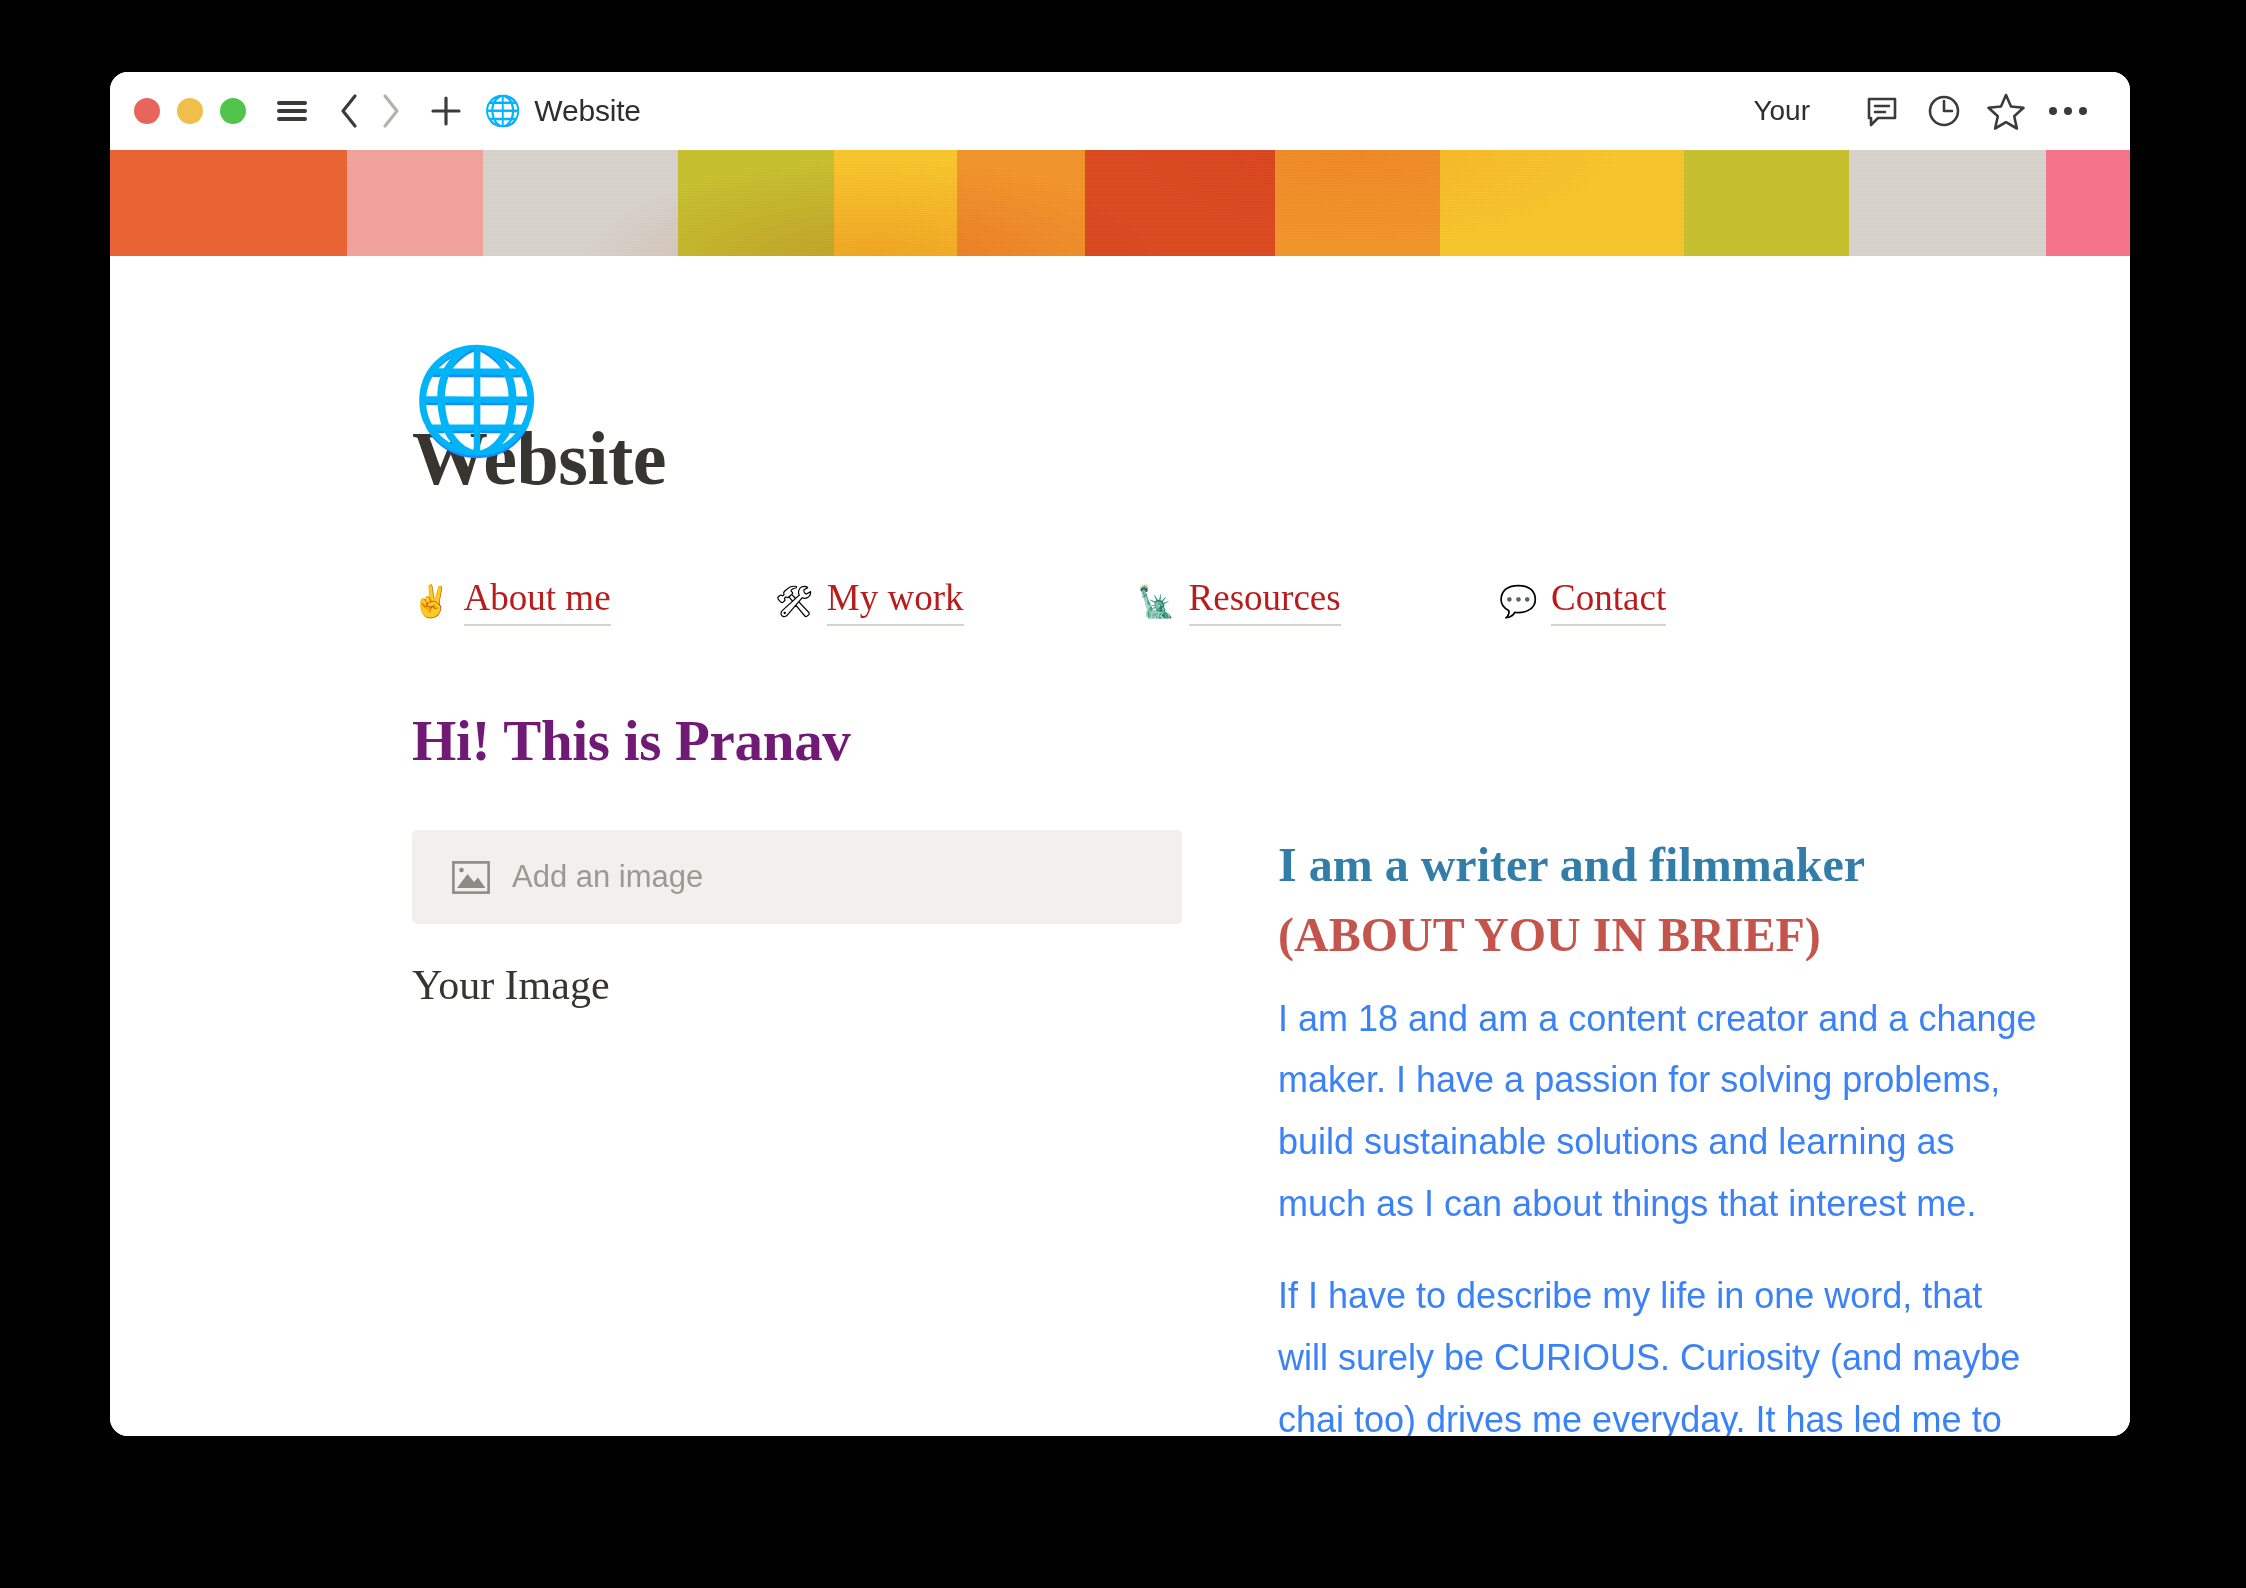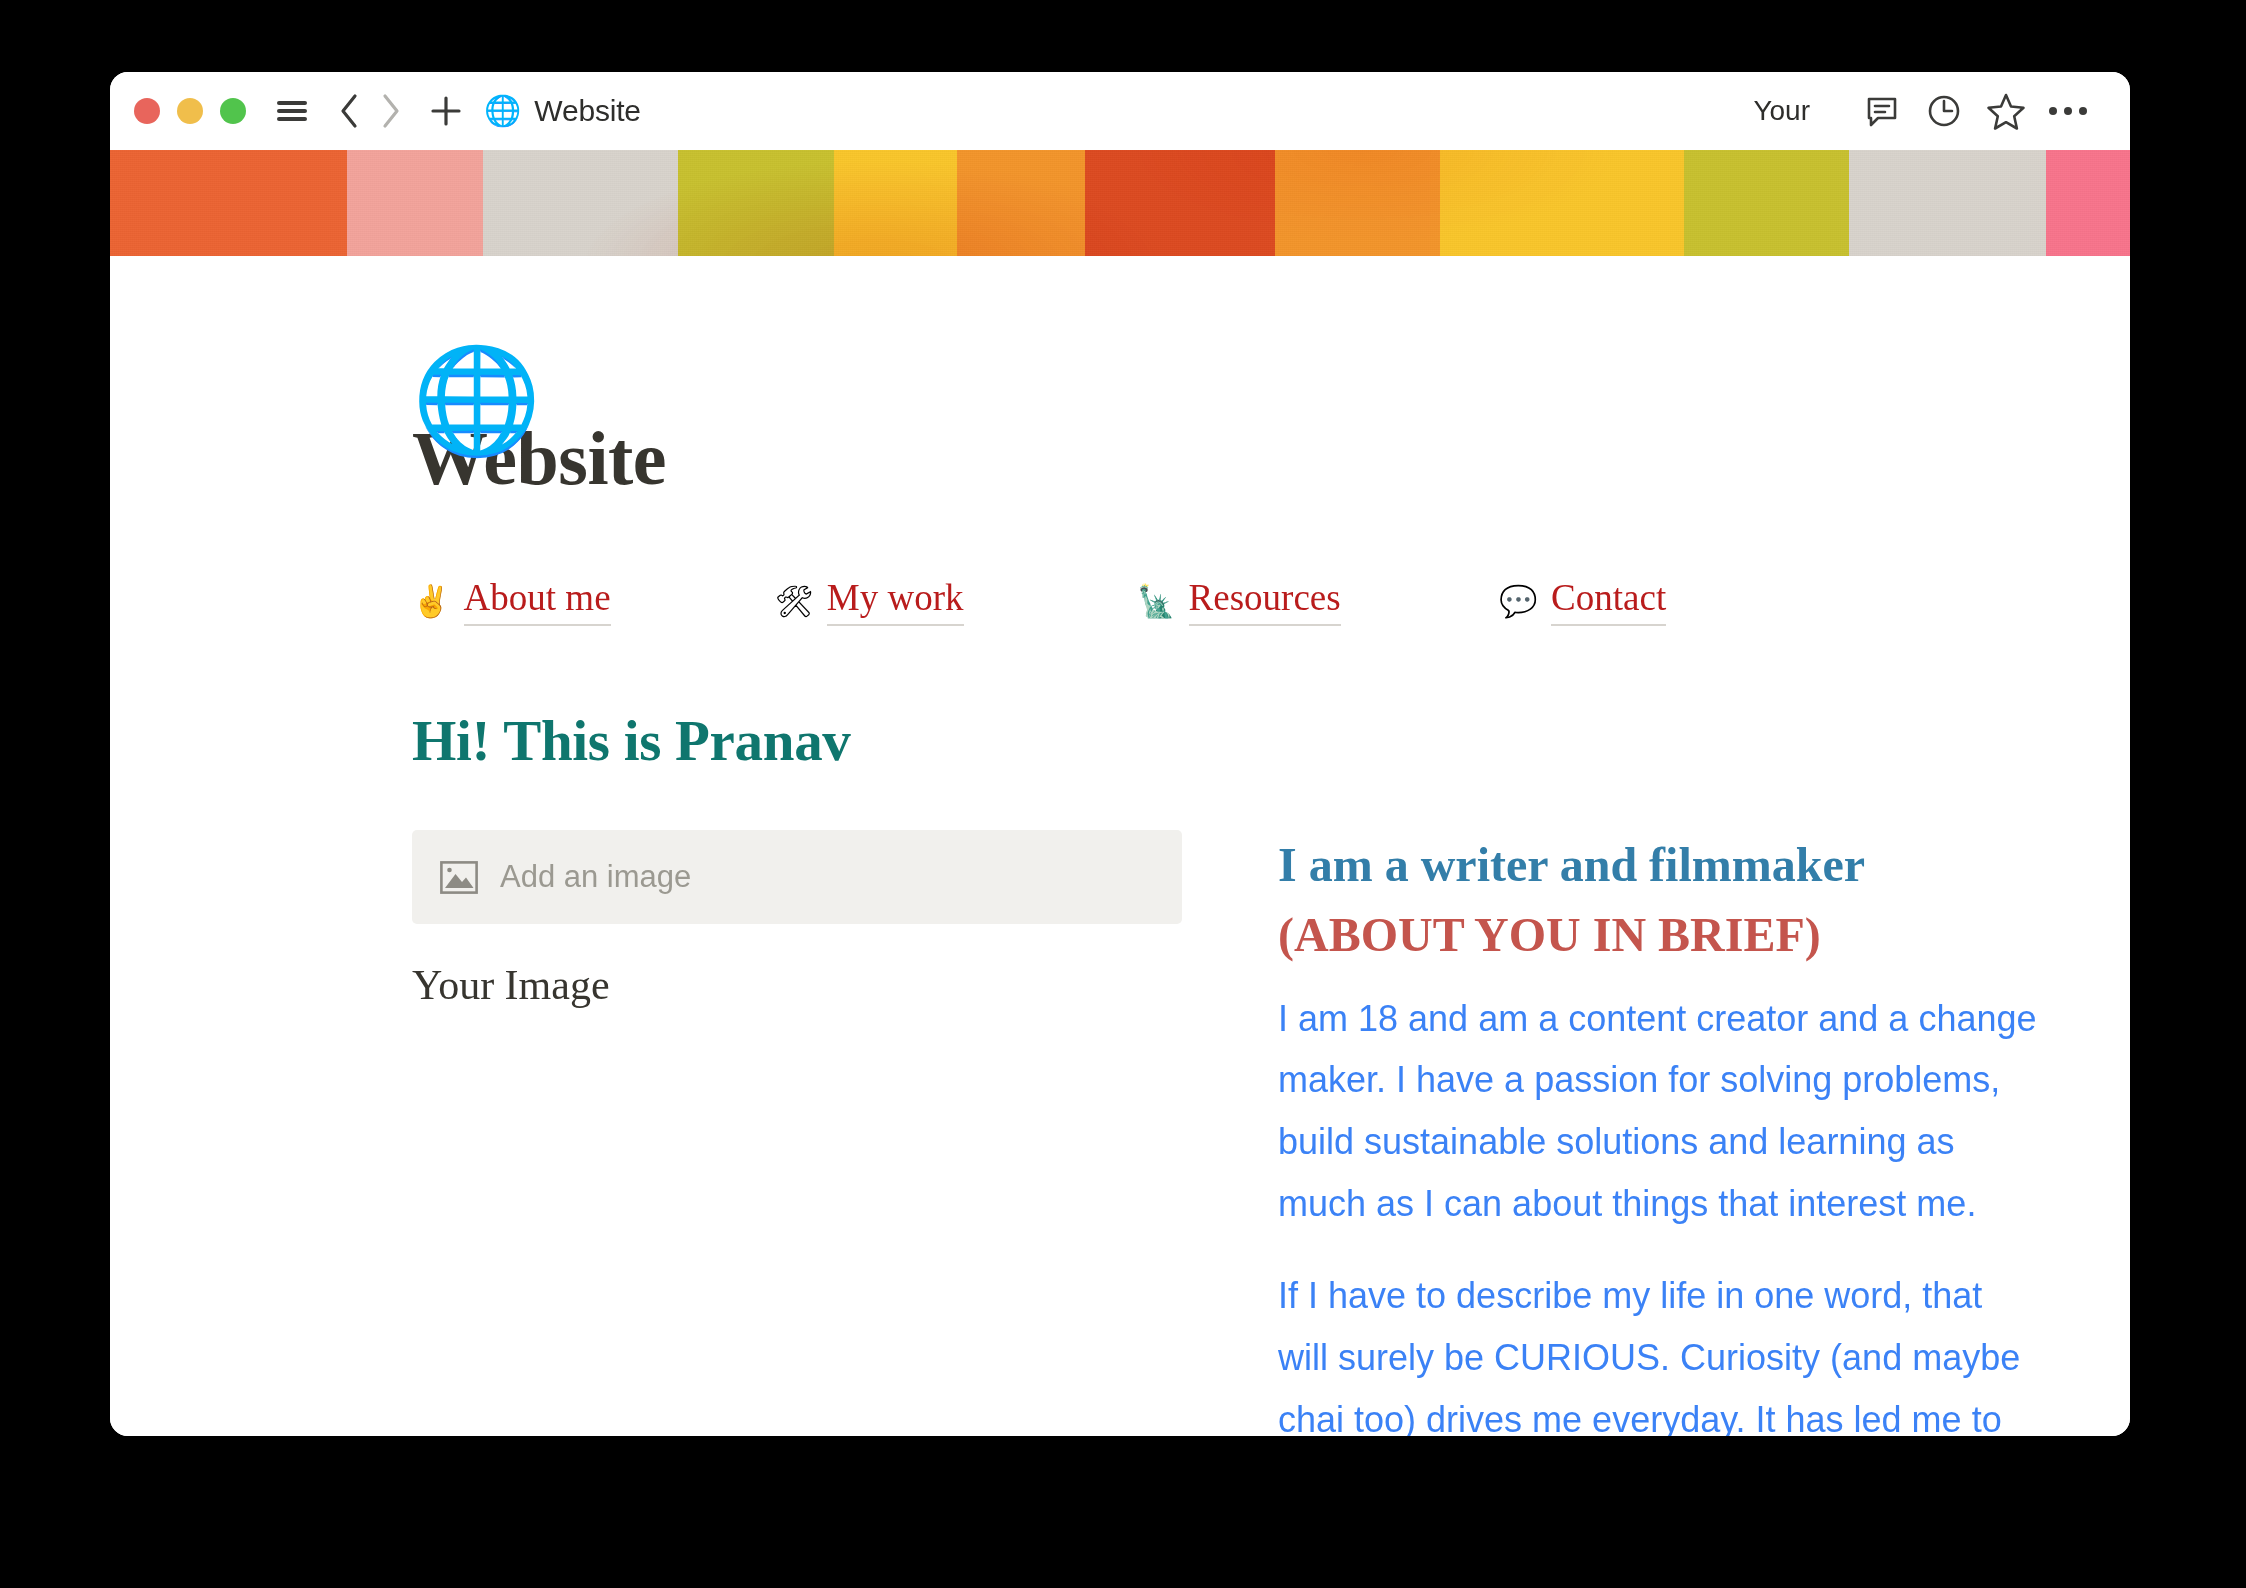--- a/index.html
+++ b/index.html
@@ -213,42 +213,42 @@
     padding-bottom: 5px;
     line-height: 1.1;
     white-space: nowrap;
   }
 
   
   .section-heading {
     font-family: "Liberation Serif", serif;
     font-weight: bold;
     font-size: 57px;
-    color: #0f766e;
+    color: #701a75;
     margin-top: 84px;
     letter-spacing: -0.3px;
     line-height: 1.1;
   }
 
   
   .cols {
     display: flex;
     margin-top: 58px;
     gap: 96px;
   }
   .col-left  { width: 770px; flex: none; }
   .col-right { width: 760px; flex: none; }
 
   .image-placeholder {
     background: #F1F0ED;
     border-radius: 5px;
     height: 94px;
     display: flex;
     align-items: center;
-    padding-left: 28px;
+    padding-left: 40px;
     gap: 22px;
   }
   .img-icon { width: 38px; height: 33px; flex: none; }
   .img-ph-label {
     font-size: 31px;
     color: #9b9991;
     font-family: "Liberation Sans", sans-serif;
   }
 
   .caption {

